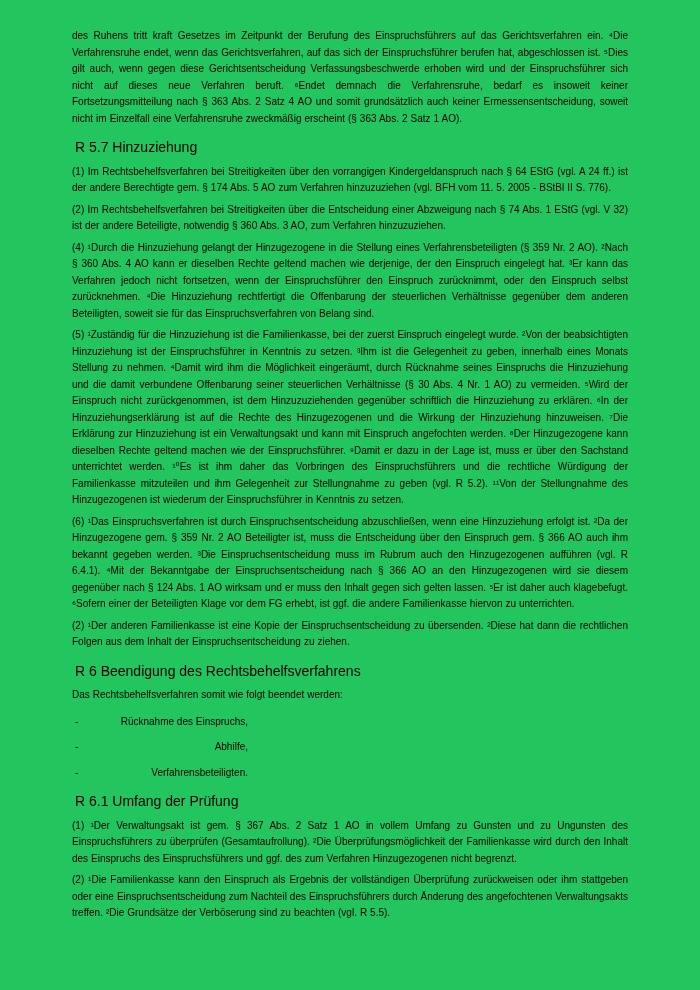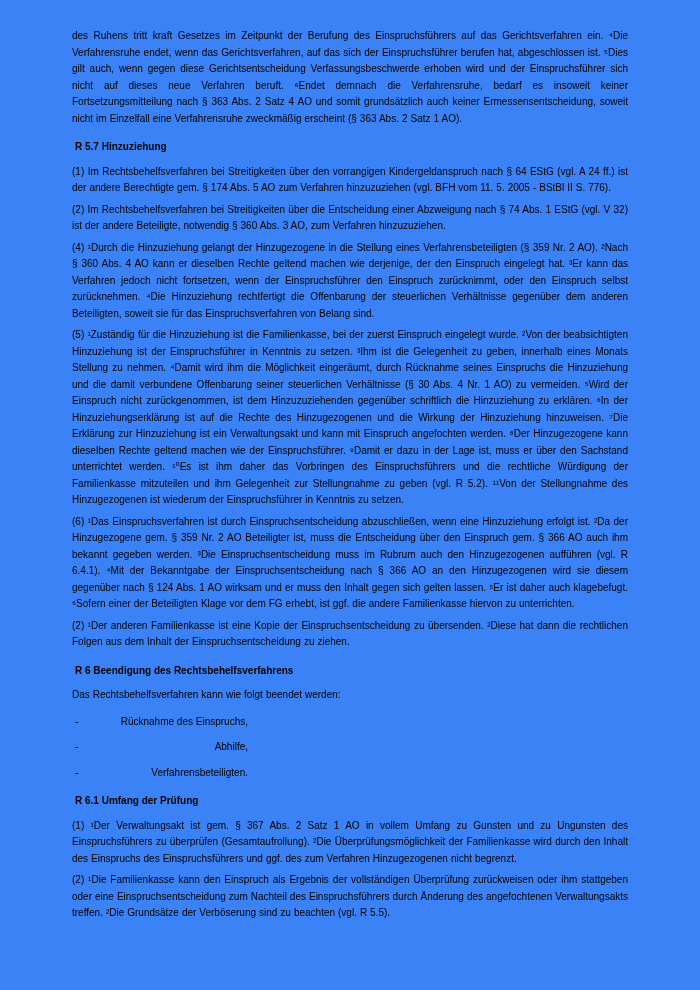--- a/index.html
+++ b/index.html
@@ -4,37 +4,37 @@
 <style>
   * { margin: 0; padding: 0; box-sizing: border-box; }
   html, body { width: 700px; height: 990px; background: #ffffff; }
   body {
     font-family: "Liberation Sans", "DejaVu Sans", sans-serif;
     color: #000000;
   }
   .page {
     width: 700px;
     height: 990px;
-    background: #3b82f6;
+    background: #22c55e;
     padding: 28px 72px 28px 72px;
     overflow: hidden;
   }
   .para {
     font-size: 10px;
     line-height: 16.5px;
     text-align: justify;
     margin-bottom: 5px;
     hyphens: auto;
     -webkit-hyphens: auto;
     word-spacing: 0.2px;
   }
   .heading {
-    font-size: 10px;
+    font-size: 14px;
     line-height: 16.5px;
-    font-weight: bold;
+    font-weight: normal;
     margin: 12px 0 8px 0;
     padding-left: 3px;
   }
   .intro {
     margin-bottom: 10px;
   }
   .list {
     margin: 4px 0 8px 0;
   }
   .list-item {
@@ -65,21 +65,21 @@
 
   <p class="para">(1) Im Rechtsbehelfsverfahren bei Streitigkeiten über den vorrangigen Kindergeldanspruch nach § 64 EStG (vgl. A 24 ff.) ist der andere Berechtigte gem. § 174 Abs. 5 AO zum Verfahren hinzuzuziehen (vgl. BFH vom 11. 5. 2005 - BStBl II S. 776).</p>
   <p class="para">(2) Im Rechtsbehelfsverfahren bei Streitigkeiten über die Entscheidung einer Abzweigung nach § 74 Abs. 1 EStG (vgl. V 32) ist der andere Beteiligte, notwendig § 360 Abs. 3 AO, zum Verfahren hinzuzuziehen.</p>
   <p class="para">(4) ¹Durch die Hinzuziehung gelangt der Hinzugezogene in die Stellung eines Verfahrensbeteiligten (§ 359 Nr. 2 AO). ²Nach § 360 Abs. 4 AO kann er dieselben Rechte geltend machen wie derjenige, der den Einspruch eingelegt hat. ³Er kann das Verfahren jedoch nicht fortsetzen, wenn der Einspruchsführer den Einspruch zurücknimmt, oder den Einspruch selbst zurücknehmen. ⁴Die Hinzuziehung rechtfertigt die Offenbarung der steuerlichen Verhältnisse gegenüber dem anderen Beteiligten, soweit sie für das Einspruchsverfahren von Belang sind.</p>
   <p class="para">(5) ¹Zuständig für die Hinzuziehung ist die Familienkasse, bei der zuerst Einspruch eingelegt wurde. ²Von der beabsichtigten Hinzuziehung ist der Einspruchsführer in Kenntnis zu setzen. ³Ihm ist die Gelegenheit zu geben, innerhalb eines Monats Stellung zu nehmen. ⁴Damit wird ihm die Möglichkeit eingeräumt, durch Rücknahme seines Einspruchs die Hinzuziehung und die damit verbundene Offenbarung seiner steuerlichen Verhältnisse (§ 30 Abs. 4 Nr. 1 AO) zu vermeiden. ⁵Wird der Einspruch nicht zurückgenommen, ist dem Hinzuzuziehenden gegenüber schriftlich die Hinzuziehung zu erklären. ⁶In der Hinzuziehungserklärung ist auf die Rechte des Hinzugezogenen und die Wirkung der Hinzuziehung hinzuweisen. ⁷Die Erklärung zur Hinzuziehung ist ein Verwaltungsakt und kann mit Einspruch angefochten werden. ⁸Der Hinzugezogene kann dieselben Rechte geltend machen wie der Einspruchsführer. ⁹Damit er dazu in der Lage ist, muss er über den Sachstand unterrichtet werden. ¹⁰Es ist ihm daher das Vorbringen des Einspruchsführers und die rechtliche Würdigung der Familienkasse mitzuteilen und ihm Gelegenheit zur Stellungnahme zu geben (vgl. R 5.2). ¹¹Von der Stellungnahme des Hinzugezogenen ist wiederum der Einspruchsführer in Kenntnis zu setzen.</p>
   <p class="para">(6) ¹Das Einspruchsverfahren ist durch Einspruchsentscheidung abzuschließen, wenn eine Hinzuziehung erfolgt ist. ²Da der Hinzugezogene gem. § 359 Nr. 2 AO Beteiligter ist, muss die Entscheidung über den Einspruch gem. § 366 AO auch ihm bekannt gegeben werden. ³Die Einspruchsentscheidung muss im Rubrum auch den Hinzugezogenen aufführen (vgl. R 6.4.1). ⁴Mit der Bekanntgabe der Einspruchsentscheidung nach § 366 AO an den Hinzugezogenen wird sie diesem gegenüber nach § 124 Abs. 1 AO wirksam und er muss den Inhalt gegen sich gelten lassen. ⁵Er ist daher auch klagebefugt. ⁶Sofern einer der Beteiligten Klage vor dem FG erhebt, ist ggf. die andere Familienkasse hiervon zu unterrichten.</p>
   <p class="para">(2) ¹Der anderen Familienkasse ist eine Kopie der Einspruchsentscheidung zu übersenden. ²Diese hat dann die rechtlichen Folgen aus dem Inhalt der Einspruchsentscheidung zu ziehen.</p>
 
   <h2 class="heading">R 6 Beendigung des Rechtsbehelfsverfahrens</h2>
 
-  <p class="para intro">Das Rechtsbehelfsverfahren kann wie folgt beendet werden:</p>
+  <p class="para intro">Das Rechtsbehelfsverfahren somit wie folgt beendet werden:</p>
 
   <div class="list">
     <div class="list-item">
       <span class="list-marker">-</span>
       <span class="list-text">Rücknahme des Einspruchs,</span>
     </div>
     <div class="list-item">
       <span class="list-marker">-</span>
       <span class="list-text">Abhilfe,</span>
     </div>

